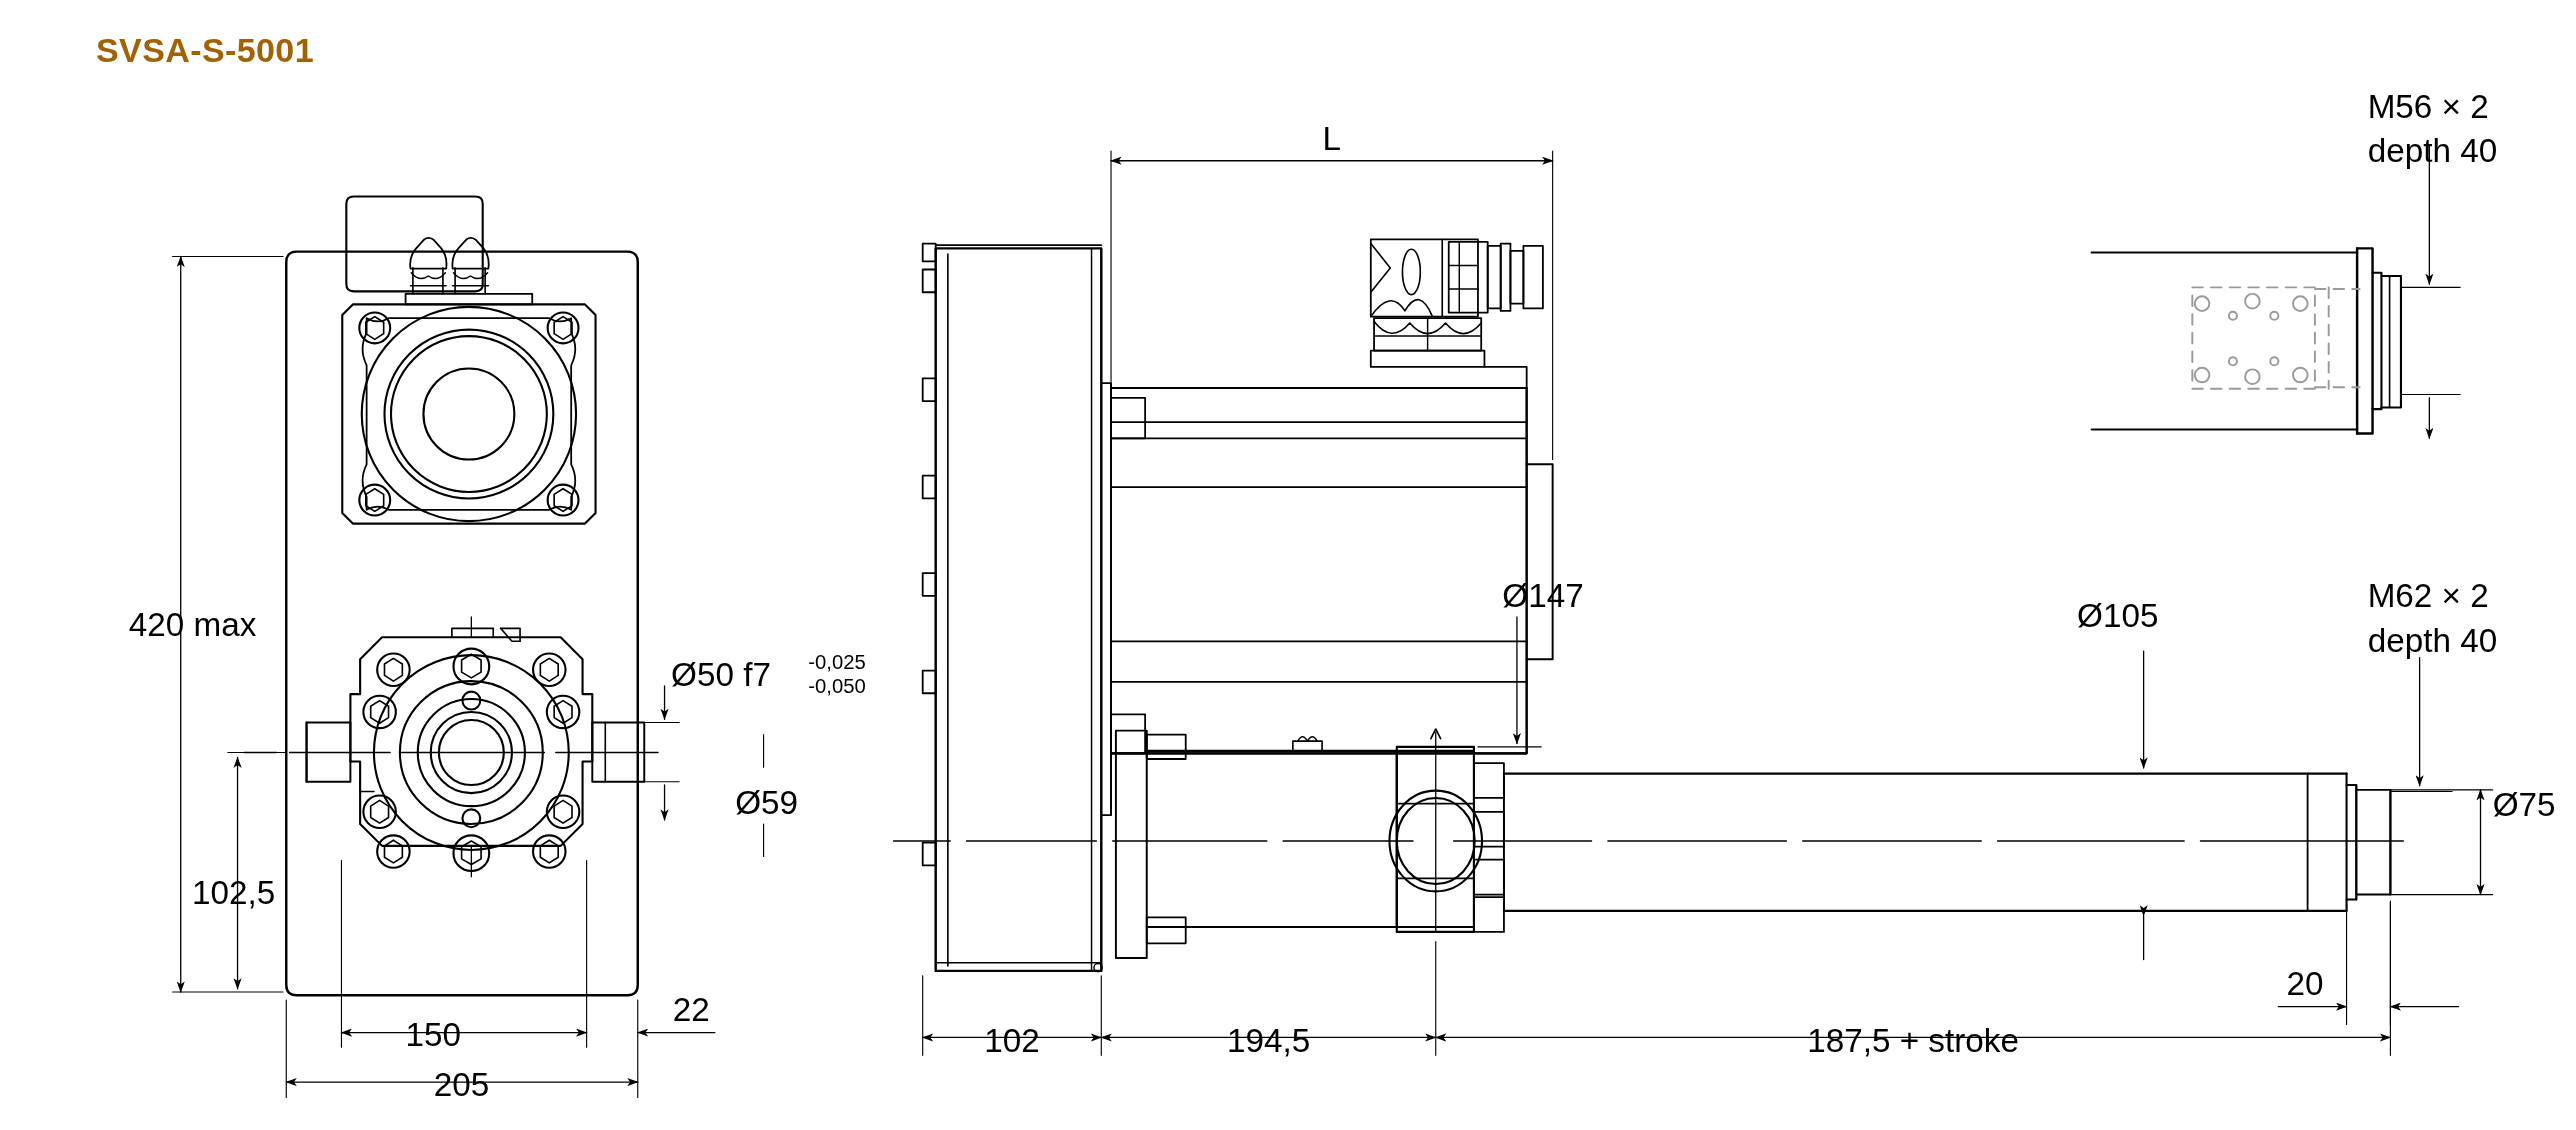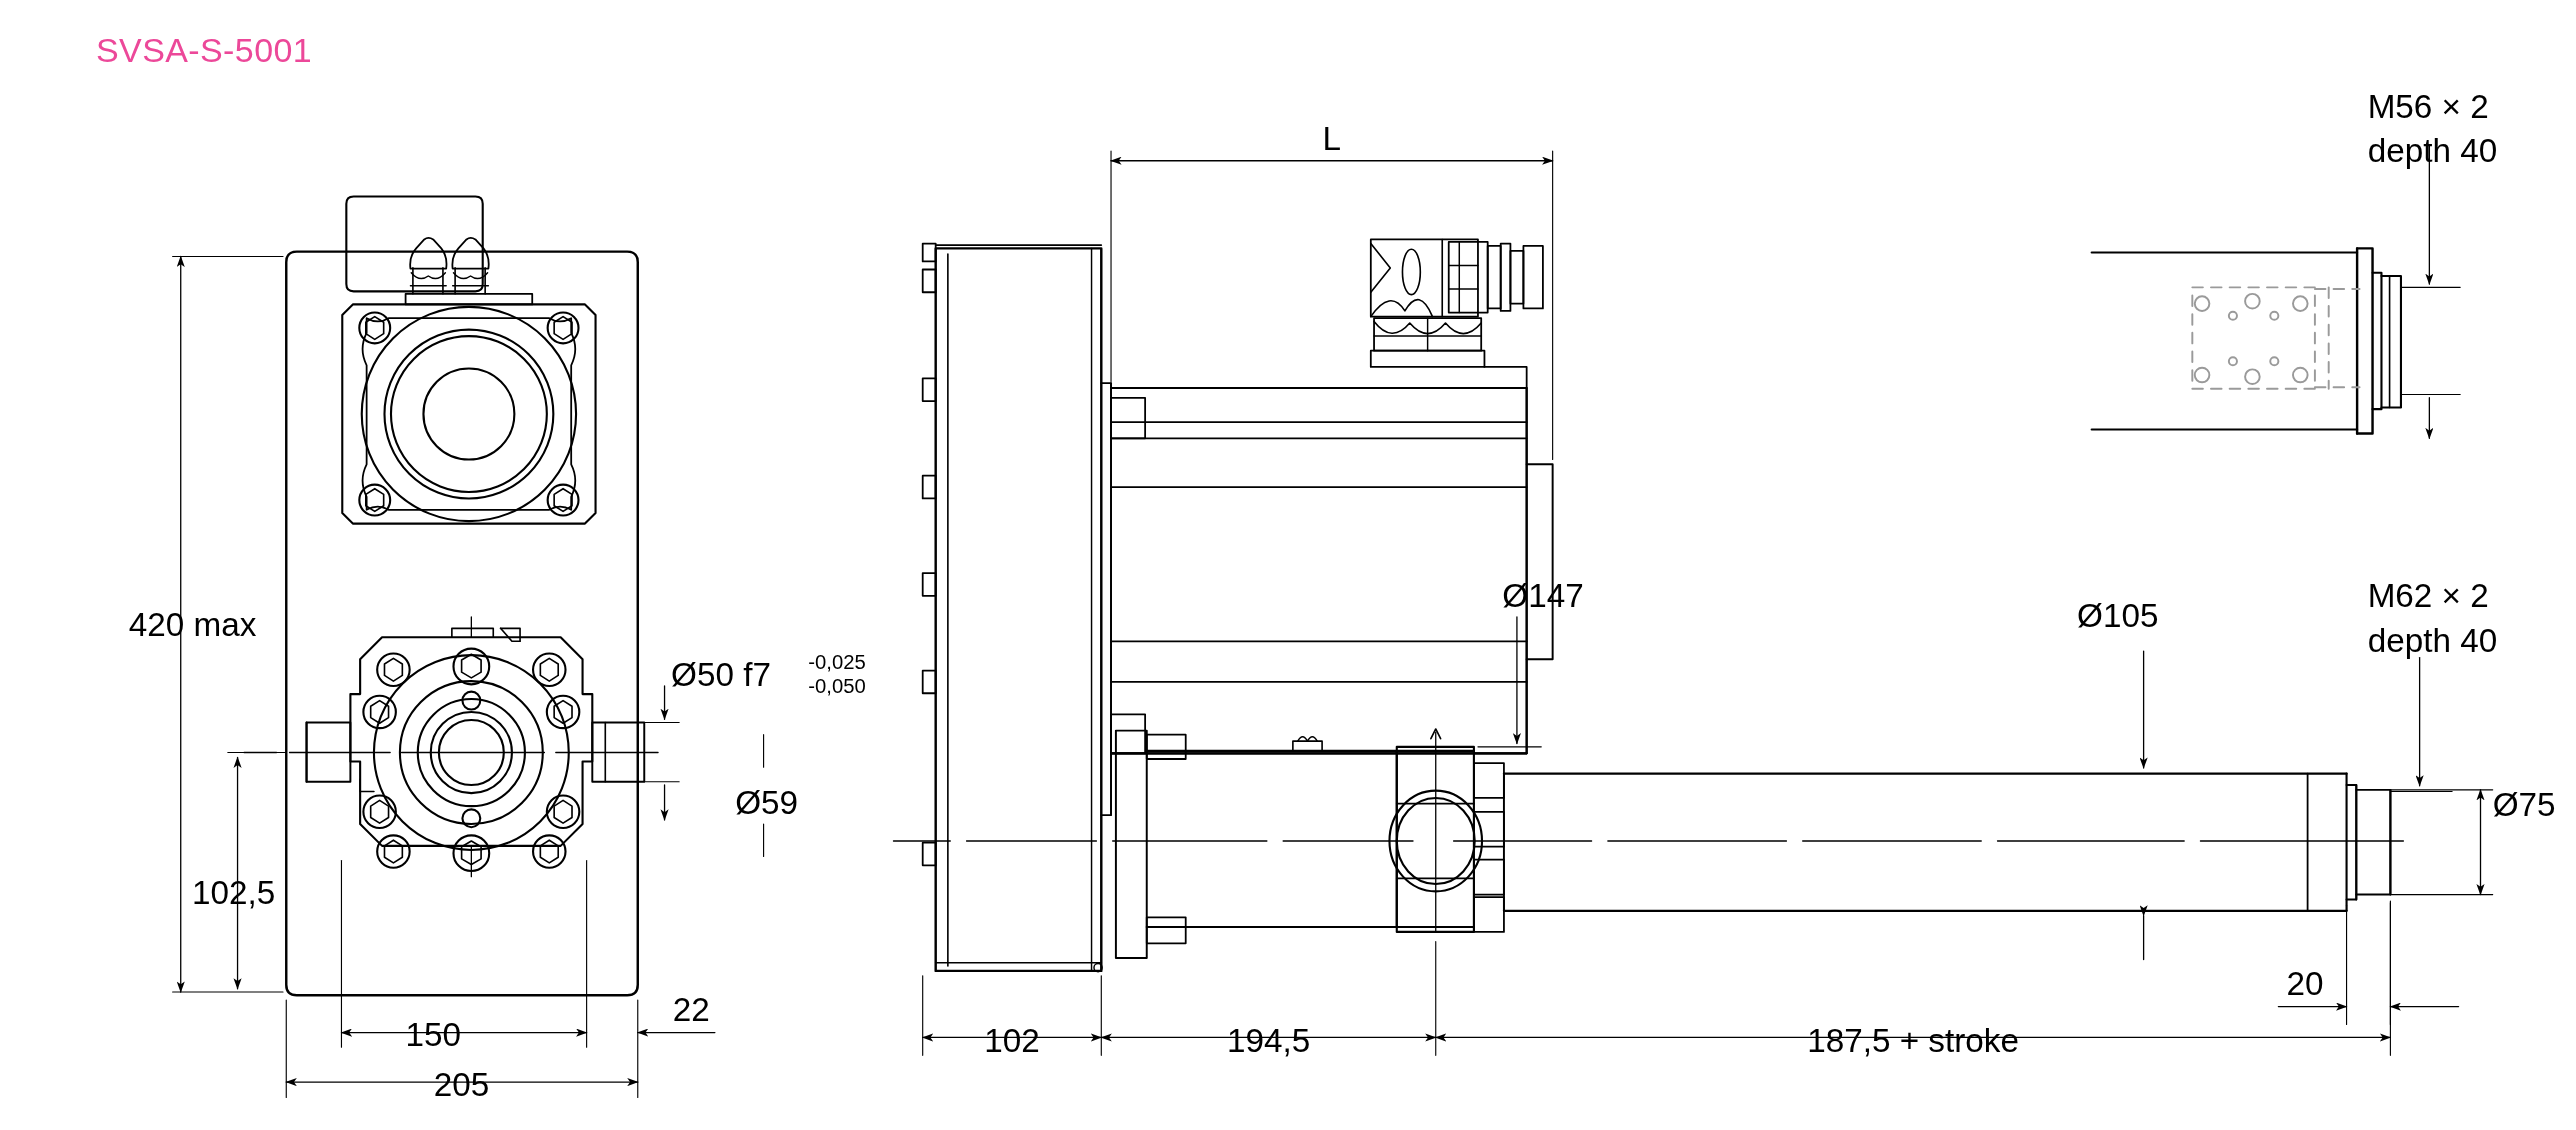--- a/index.html
+++ b/index.html
@@ -5,21 +5,21 @@
 <style>
   html,body{margin:0;padding:0;background:#ffffff;}
   body{
     width:2576px;height:1130px;
     font-family:"Liberation Sans","DejaVu Sans",sans-serif;
     overflow:hidden;position:relative;
   }
   #root{position:absolute;left:0;top:0;width:2576px;height:1130px;}
   #title{
     position:absolute;left:96px;top:31px;
-    font-size:34px;font-weight:normal;color:#ec4899;
+    font-size:34px;font-weight:bold;color:#a16207;
     letter-spacing:0.4px;white-space:nowrap;
   }
   svg#dwg{position:absolute;left:0;top:0;width:2576px;height:1130px;display:block;}
   .dimtxt{font-family:"Liberation Sans","DejaVu Sans",sans-serif;fill:#000;}
 </style>
 </head>
 <body>
 
 <div id="root">
 

